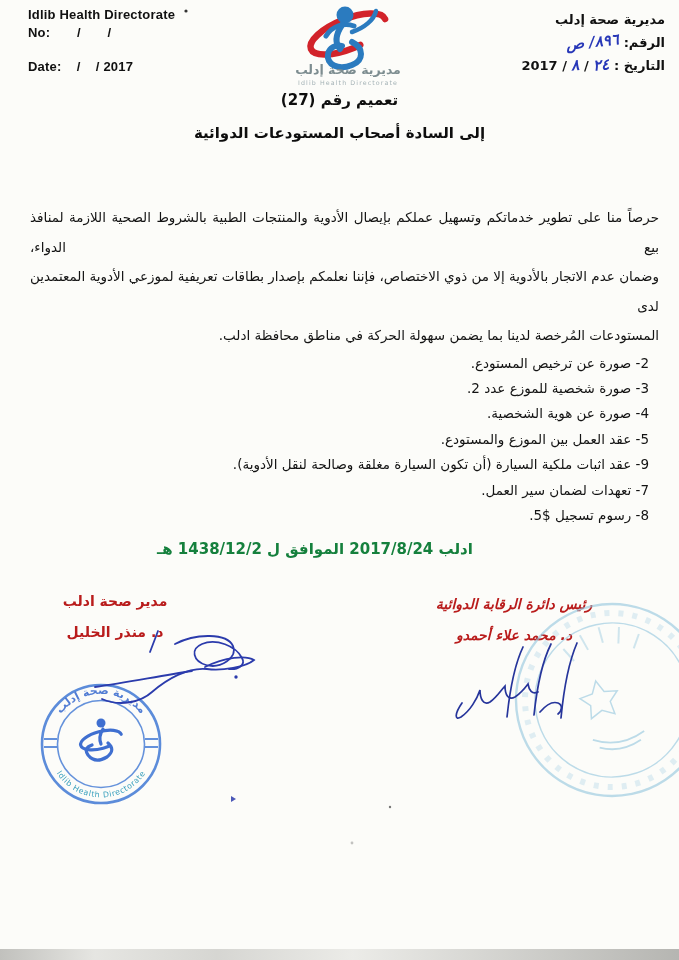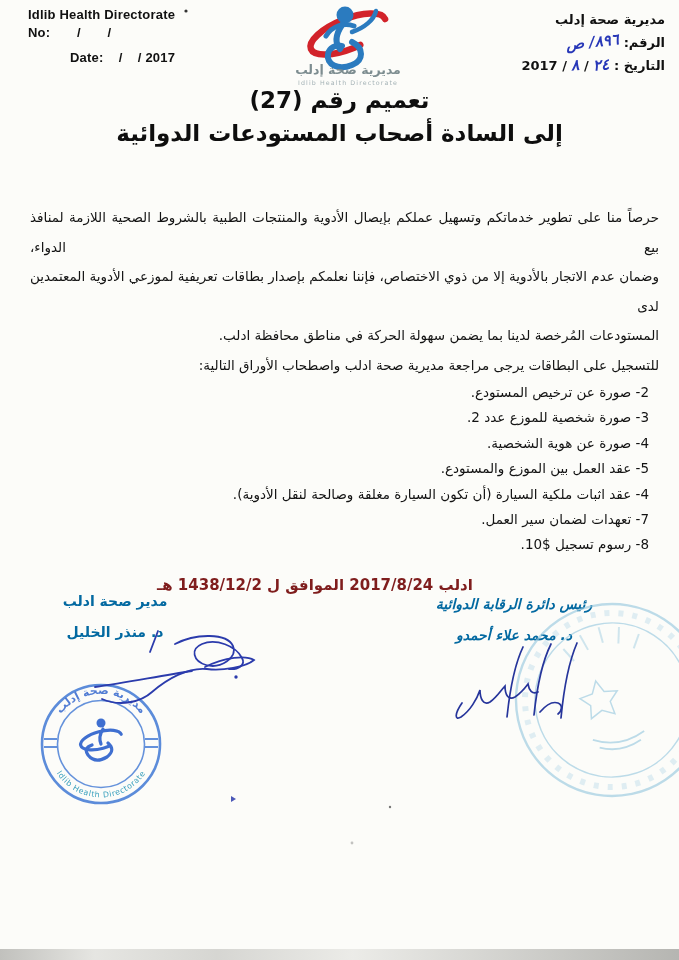--- a/index.html
+++ b/index.html
@@ -9,63 +9,63 @@
     font-family:"DejaVu Sans", sans-serif; color:#161616;
   }
   
   .hdr-left {
     position:absolute; left:28px; top:7px;
     font-family:"Liberation Sans", sans-serif; font-weight:bold;
     font-size:13px; color:#111; letter-spacing:.2px;
   }
   .hdr-left .pre { white-space:pre; display:block; }
   .hdr-left .org { margin-bottom:3px; }
-  .hdr-left .dateline { margin-top:10px;text-align:right; }
+  .hdr-left .dateline { margin-top:19px; }
 
   .logo {
     position:absolute; left:288px; top:2px; width:120px; height:92px;
   }
   .logo svg { display:block; }
 
   .hdr-right {
     position:absolute; right:14px; top:8px; width:200px;
     direction:rtl; text-align:right;
     font-size:13px; font-weight:bold; line-height:23px; color:#111;
   }
   .hand {
     color:#2838b8; font-style:italic; font-weight:bold;
     display:inline-block; transform:rotate(-6deg); font-size:15px;
   }
 
   
   .titles {
     position:absolute; left:0; right:0; top:84px;
     direction:rtl; text-align:center;
-    font-weight:bold; font-size:23px; line-height:33px; color:#0e0e0e;
+    font-weight:bold; font-size:15px; line-height:33px; color:#0e0e0e;
   }
 
   
   .body-text {
     position:absolute; left:30px; right:20px; top:203px;
     direction:rtl; text-align:right;
     font-size:13.5px; line-height:29.5px; color:#131313;
   }
   .stretch { text-align:justify; text-align-last:justify; }
   .req-list { padding-right:10px; }
   .req-list > div { line-height:25.4px; }
 
   .date-line {
     position:absolute; left:90px; top:540px; width:450px;
     direction:rtl; text-align:center;
-    font-weight:bold; font-size:15px; color:#7f1d1d;margin-top:36px;
+    font-weight:bold; font-size:15px; color:#15803d;
   }
 
   
   .sig { position:absolute; direction:rtl; text-align:center;
-         font-weight:bold; font-size:14px; line-height:31px; color:#0369a1; }
+         font-weight:bold; font-size:14px; line-height:31px; color:#b91c1c; }
   .sig-left  { left:25px;  top:586px; width:180px; }
   .sig-right { right:35px; top:589px; width:260px;font-style:italic; }
 
   .overlay { position:absolute; left:0; top:0; pointer-events:none; }
 
   .bottom-edge {
     position:absolute; left:0; right:0; bottom:0; height:11px; opacity:.75;
     background:linear-gradient(90deg,#adada9 0%,#dededa 14%,#c9c9c5 32%,
                #e6e6e2 52%,#c5c5c1 74%,#9e9e9a 100%);
   }
@@ -115,29 +115,28 @@
 
   <div class="titles">
     <div>تعميم رقم (27)</div>
     <div>إلى السادة أصحاب المستودعات الدوائية</div>
   </div>
 
   <div class="body-text">
     <div class="stretch">حرصاً منا على تطوير خدماتكم وتسهيل عملكم بإيصال الأدوية والمنتجات الطبية بالشروط الصحية اللازمة لمنافذ بيع الدواء،</div>
     <div class="stretch">وضمان عدم الاتجار بالأدوية إلا من ذوي الاختصاص، فإننا نعلمكم بإصدار بطاقات تعريفية لموزعي الأدوية المعتمدين لدى</div>
     <div>المستودعات المُرخصة لدينا بما يضمن سهولة الحركة في مناطق محافظة ادلب.</div>
-    <div>للتسجيل على البطاقات يرجى مراجعة مديرية صحة ادلب واصطحاب الأوراق التالية:</div>
     <div class="req-list">
       <div>2- صورة عن ترخيص المستودع.</div>
       <div>3- صورة شخصية للموزع عدد 2.</div>
       <div>4- صورة عن هوية الشخصية.</div>
       <div>5- عقد العمل بين الموزع والمستودع.</div>
-      <div>4- عقد اثبات ملكية السيارة (أن تكون السيارة مغلقة وصالحة لنقل الأدوية).</div>
+      <div>9- عقد اثبات ملكية السيارة (أن تكون السيارة مغلقة وصالحة لنقل الأدوية).</div>
       <div>7- تعهدات لضمان سير العمل.</div>
-      <div>8- رسوم تسجيل $10.</div>
+      <div>8- رسوم تسجيل $5.</div>
     </div>
   </div>
 
   <div class="date-line">ادلب 2017/8/24 الموافق ل 1438/12/2 هـ</div>
 
   <div class="sig sig-left">
     <div>مدير صحة ادلب</div>
     <div>د. منذر الخليل</div>
   </div>
   <div class="sig sig-right">

